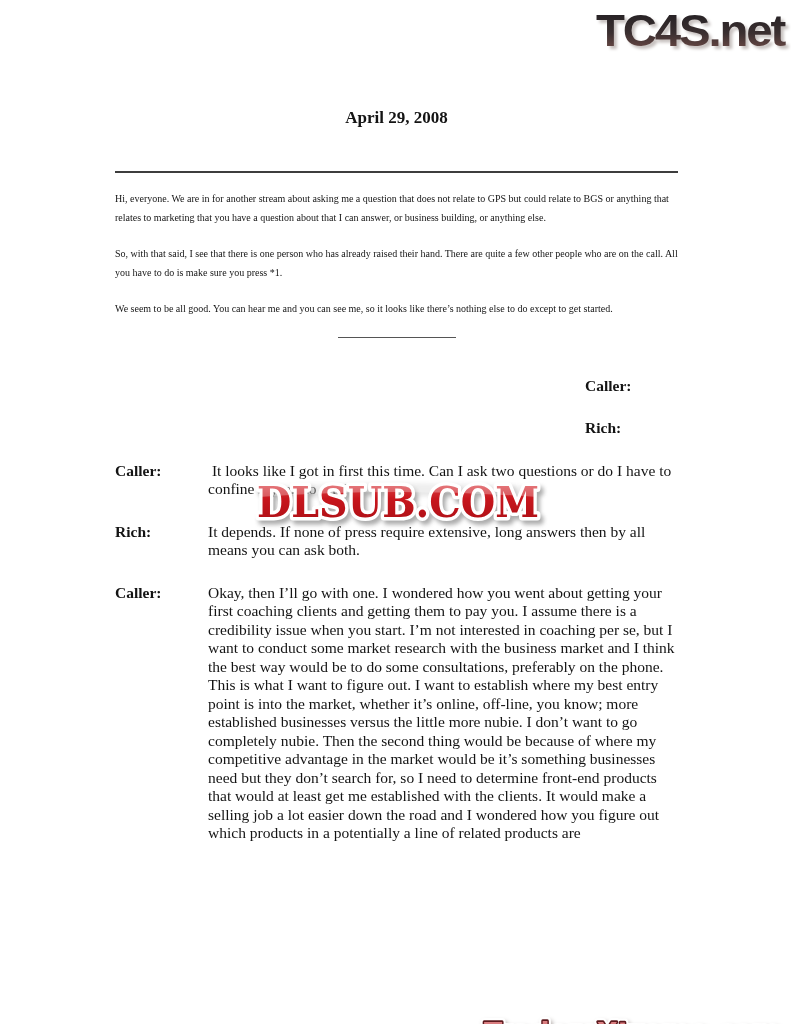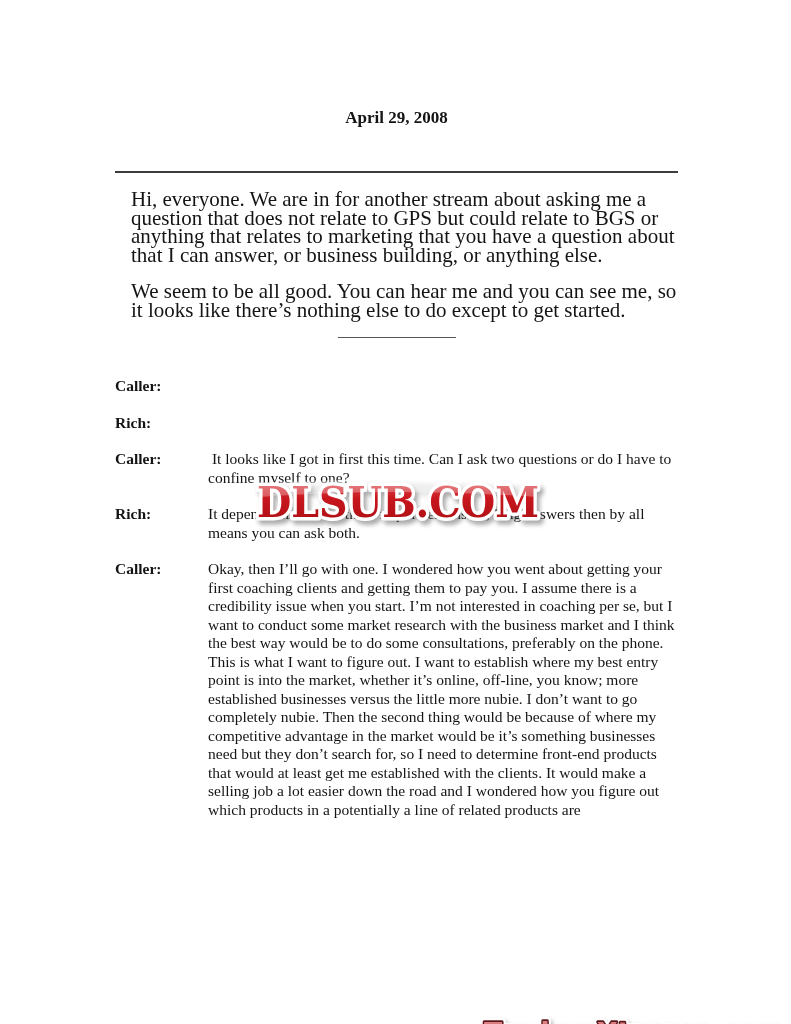--- a/index.html
+++ b/index.html
@@ -24,36 +24,37 @@
     font-size: 17px;
     font-weight: bold;
     line-height: 19px;
   }
   .rule {
     border: none;
     border-top: 2px solid #3d3d3d;
     margin: 44px 0 17px 0;
   }
   p.intro {
-    margin: 0 0 18px 16px;
-    font-size: 21px;
+    margin: 0 0 18px 0;
+    font-size: 10px;
     line-height: 18.5px;
   }
   .section-divider {
     width: 118px;
     border-top: 1px solid #555555;
     margin: 7px auto 0 auto;
     height: 0;
   }
   .dialogue { margin-top: 39px; }
   .turn {
     display: flex;
-    margin-bottom: 18px;
+    margin-bottom: 24px;
     font-size: 15.5px;
     line-height: 18.5px;
+    justify-content: flex-end;
   }
   .speaker {
     flex: 0 0 93px;
     width: 93px;
     font-weight: bold;
   }
   .speech {
     flex: 1;
     white-space: pre-wrap;
   }
@@ -74,46 +75,59 @@
     left: 476px;
     top: 1012px;
     filter: drop-shadow(2px 3px 2px #b9b3b1);
   }
 </style>
 </head>
 <body>
 
 <div class="page">
 
+  <div class="tc4s-logo">
+    <svg width="195" height="55" viewBox="0 0 195 55">
+      <defs>
+        <linearGradient id="tcg" x1="0" y1="0" x2="0" y2="1">
+          <stop offset="0.08" stop-color="#232023"></stop>
+          <stop offset="0.55" stop-color="#3a2f30"></stop>
+          <stop offset="1" stop-color="#7a524d"></stop>
+        </linearGradient>
+      </defs>
+      <text x="2" y="43" font-family="Liberation Sans, sans-serif" font-weight="bold" font-size="44" letter-spacing="-2" fill="url(#tcg)" textLength="188" lengthAdjust="spacingAndGlyphs">TC4S.net</text>
+    </svg>
+  </div>
 
   <div class="content">
 
     <div class="date-heading">April 29, 2008</div>
 
     <hr class="rule">
 
     <p class="intro">Hi, everyone. We are in for another stream about asking me a question that does not relate to GPS but could relate to BGS or anything that relates to marketing that you have a question about that I can answer, or business building, or anything else.</p>
+    <p class="intro">So, with that said, I see that there is one person who has already raised their hand. There are quite a few other people who are on the call. All you have to do is make sure you press *1.</p>
     <p class="intro">We seem to be all good. You can hear me and you can see me, so it looks like there’s nothing else to do except to get started.</p>
 
     <div class="section-divider"></div>
 
     <div class="dialogue">
       <div class="turn">
         <span class="speaker">Caller:</span>
       </div>
       <div class="turn">
         <span class="speaker">Rich:</span>
       </div>
       <div class="turn">
         <span class="speaker">Caller:</span>
         <span class="speech"> It looks like I got in first this time. Can I ask two questions or do I have to confine myself to one?</span>
       </div>
       <div class="turn">
         <span class="speaker">Rich:</span>
-        <span class="speech">It depends. If none of them require extensive, long answers then by all means you can ask both.</span>
+        <span class="speech">It depends. If none of press require extensive, long answers then by all means you can ask both.</span>
       </div>
       <div class="turn">
         <span class="speaker">Caller:</span>
         <span class="speech">Okay, then I’ll go with one. I wondered how you went about getting your first coaching clients and getting them to pay you. I assume there is a credibility issue when you start. I’m not interested in coaching per se, but I want to conduct some market research with the business market and I think the best way would be to do some consultations, preferably on the phone. This is what I want to figure out. I want to establish where my best entry point is into the market, whether it’s online, off-line, you know; more established businesses versus the little more nubie. I don’t want to go completely nubie. Then the second thing would be because of where my competitive advantage in the market would be it’s something businesses need but they don’t search for, so I need to determine front-end products that would at least get me established with the clients. It would make a selling job a lot easier down the road and I wondered how you figure out which products in a potentially a line of related products are</span>
       </div>
     </div>
 
   </div>
 
   <div class="watermark">

